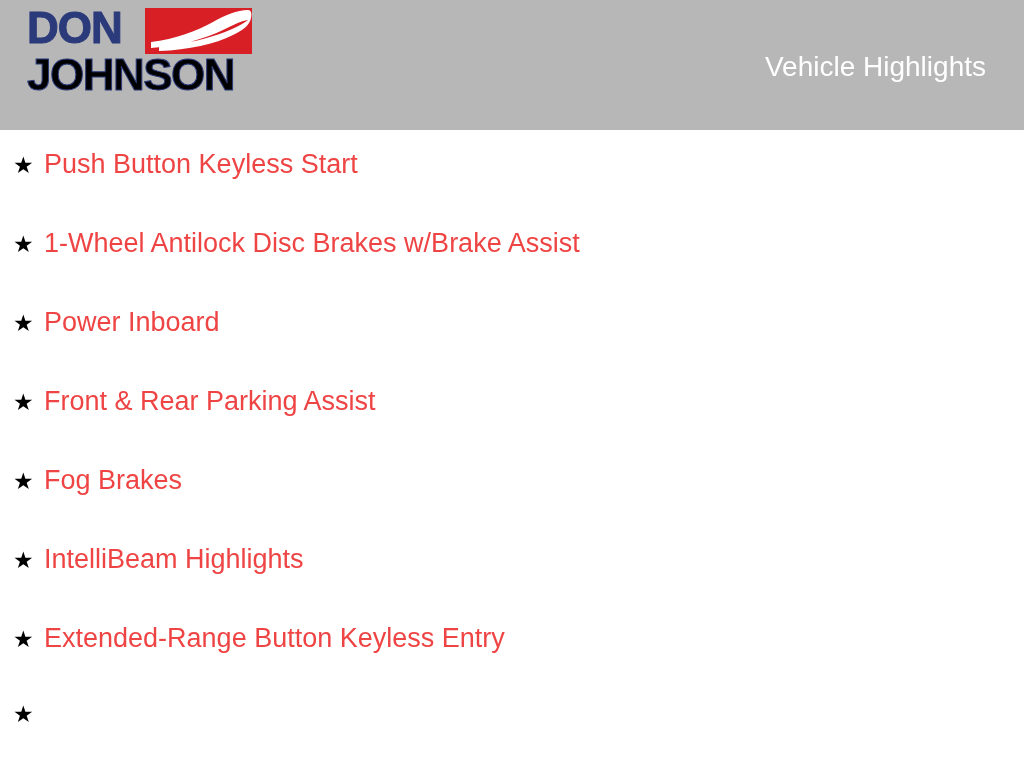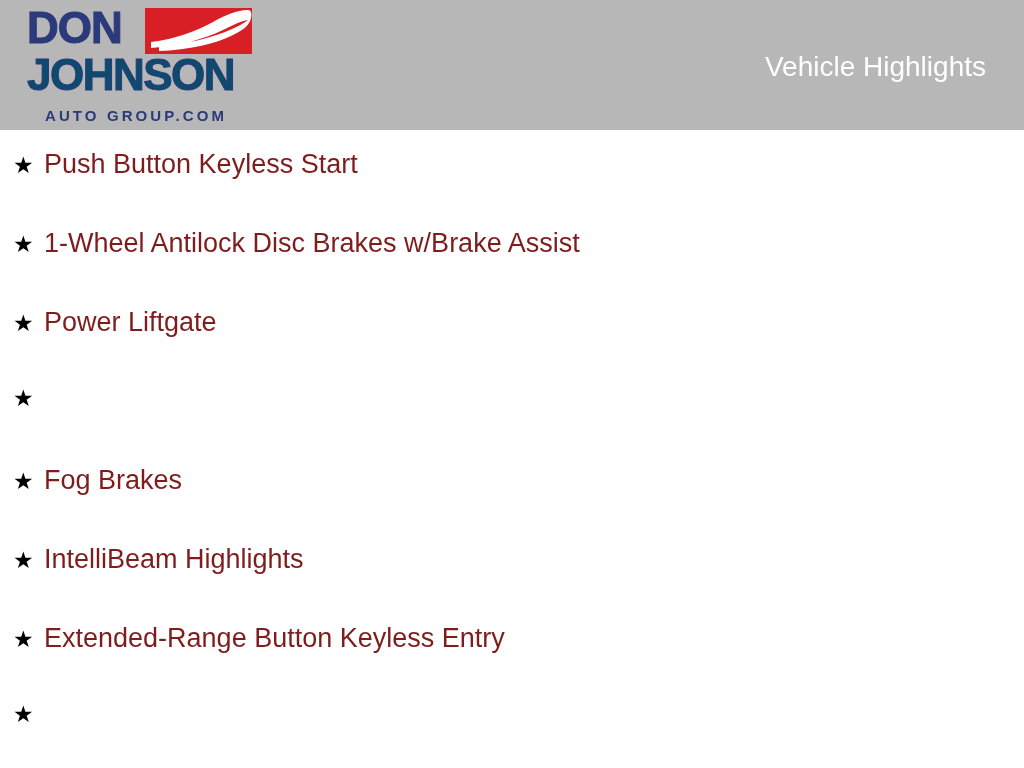--- a/index.html
+++ b/index.html
@@ -65,21 +65,21 @@
 
   .logo-johnson {
     position: absolute;
     left: 13px;
     top: 45px;
     font-family: "Liberation Sans", sans-serif;
     font-weight: bold;
     font-size: 44px;
     line-height: 52px;
     letter-spacing: -1.5px;
-    color: #0c4a6e;
+    color: #000000;
     -webkit-text-stroke: 1px #2b3a7a;
   }
 
   .logo-tagline {
     position: absolute;
     left: 31px;
     top: 103px;
     font-family: "Liberation Sans", sans-serif;
     font-weight: bold;
     font-size: 15px;
@@ -127,21 +127,21 @@
     width: 31px;
     font-size: 23px;
     line-height: 26px;
     color: #000000;
   }
 
   .highlight-label {
     flex: 0 1 auto;
     font-size: 27px;
     line-height: 32px;
-    color: #7f1d1d;
+    color: #ef4444;
     white-space: nowrap;
   }
 </style>
 </head>
 <body>
 
 <div class="header">
 
   <div class="logo">
 
@@ -152,45 +152,45 @@
         <span>
           <svg width="107" height="46" viewBox="0 0 107 46" xmlns="http://www.w3.org/2000/svg">
             <path d="M 103 2 C 92 2 80 7 68 14 C 52 23 30 31 6 34 L 6 40 C 34 38 60 31 78 22 C 88 17 96 13 103 12 C 98 16 90 20 80 24 C 62 31 40 36 14 38 L 14 43 C 44 42 70 36 88 27 C 99 22 105 16 106 10 C 107 5 106 2 103 2 Z" fill="#ffffff"></path>
           </svg>
         </span>
       </div>
     </div>
 
     <div class="logo-johnson">JOHNSON</div>
 
-    <div class="logo-tagline">AUTO GROUP.COM</div>
   </div>
 
   <div class="header-title">Vehicle Highlights</div>
 </div>
 
 <ul class="highlights">
 
   <li class="highlight-item">
     <span class="bullet-star">★</span>
     <span class="highlight-label">Push Button Keyless Start</span>
   </li>
 
   <li class="highlight-item">
     <span class="bullet-star">★</span>
     <span class="highlight-label">1-Wheel Antilock Disc Brakes w/Brake Assist</span>
   </li>
 
   <li class="highlight-item">
     <span class="bullet-star">★</span>
-    <span class="highlight-label">Power Liftgate</span>
-  </li>
-
-  <li class="highlight-item">
-    <span class="bullet-star">★</span>
+    <span class="highlight-label">Power Inboard</span>
+  </li>
+
+  <li class="highlight-item">
+    <span class="bullet-star">★</span>
+    <span class="highlight-label">Front &amp; Rear Parking Assist</span>
   </li>
 
   <li class="highlight-item">
     <span class="bullet-star">★</span>
     <span class="highlight-label">Fog Brakes</span>
   </li>
 
   <li class="highlight-item">
     <span class="bullet-star">★</span>
     <span class="highlight-label">IntelliBeam Highlights</span>

